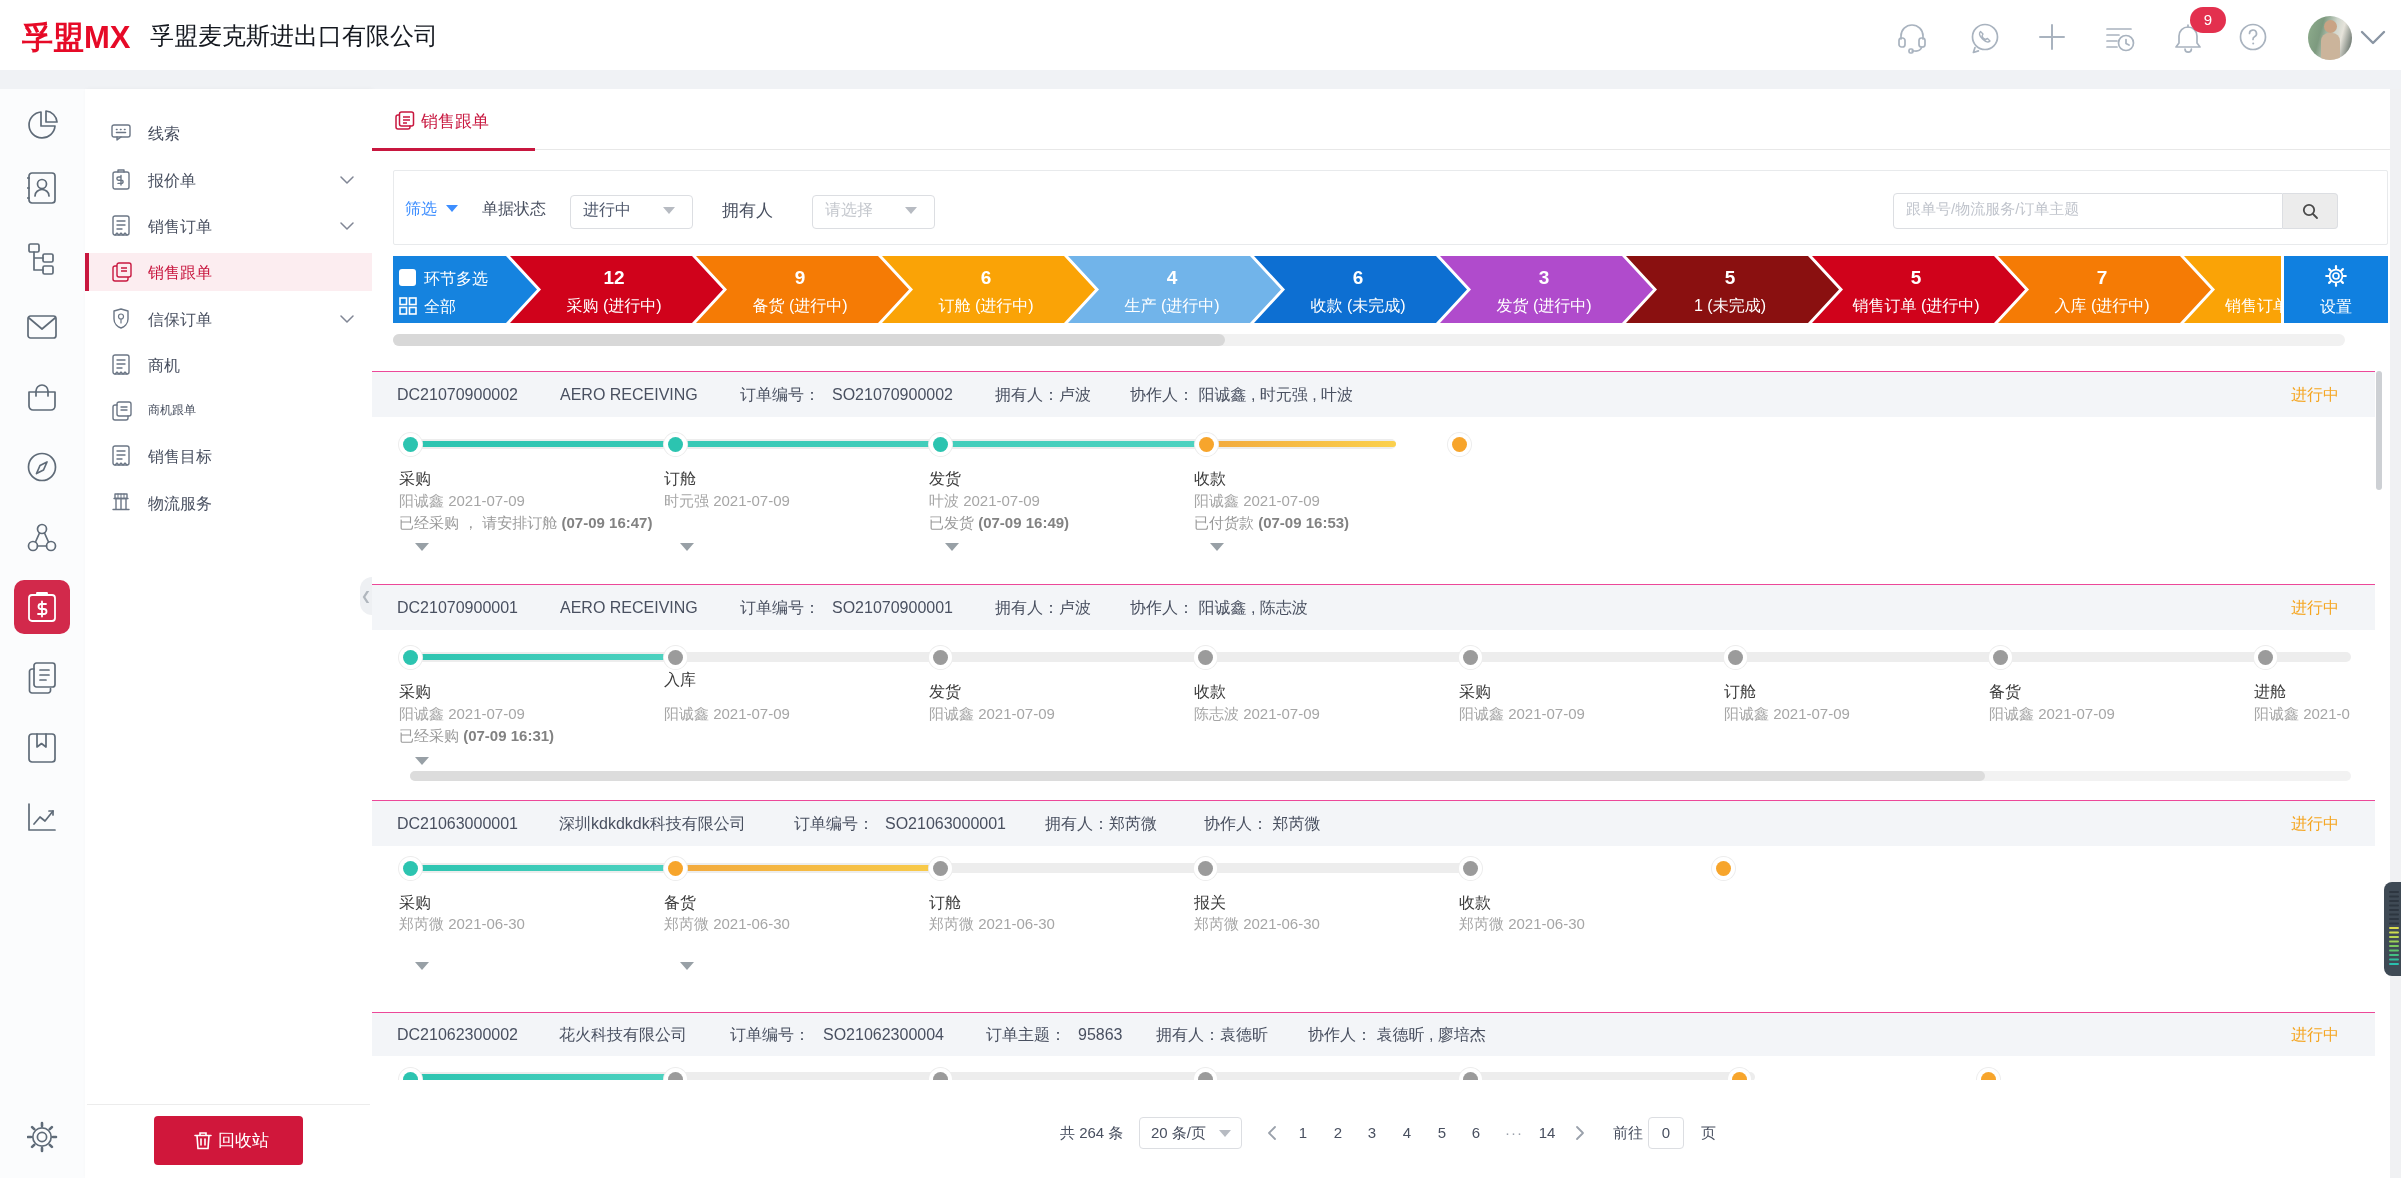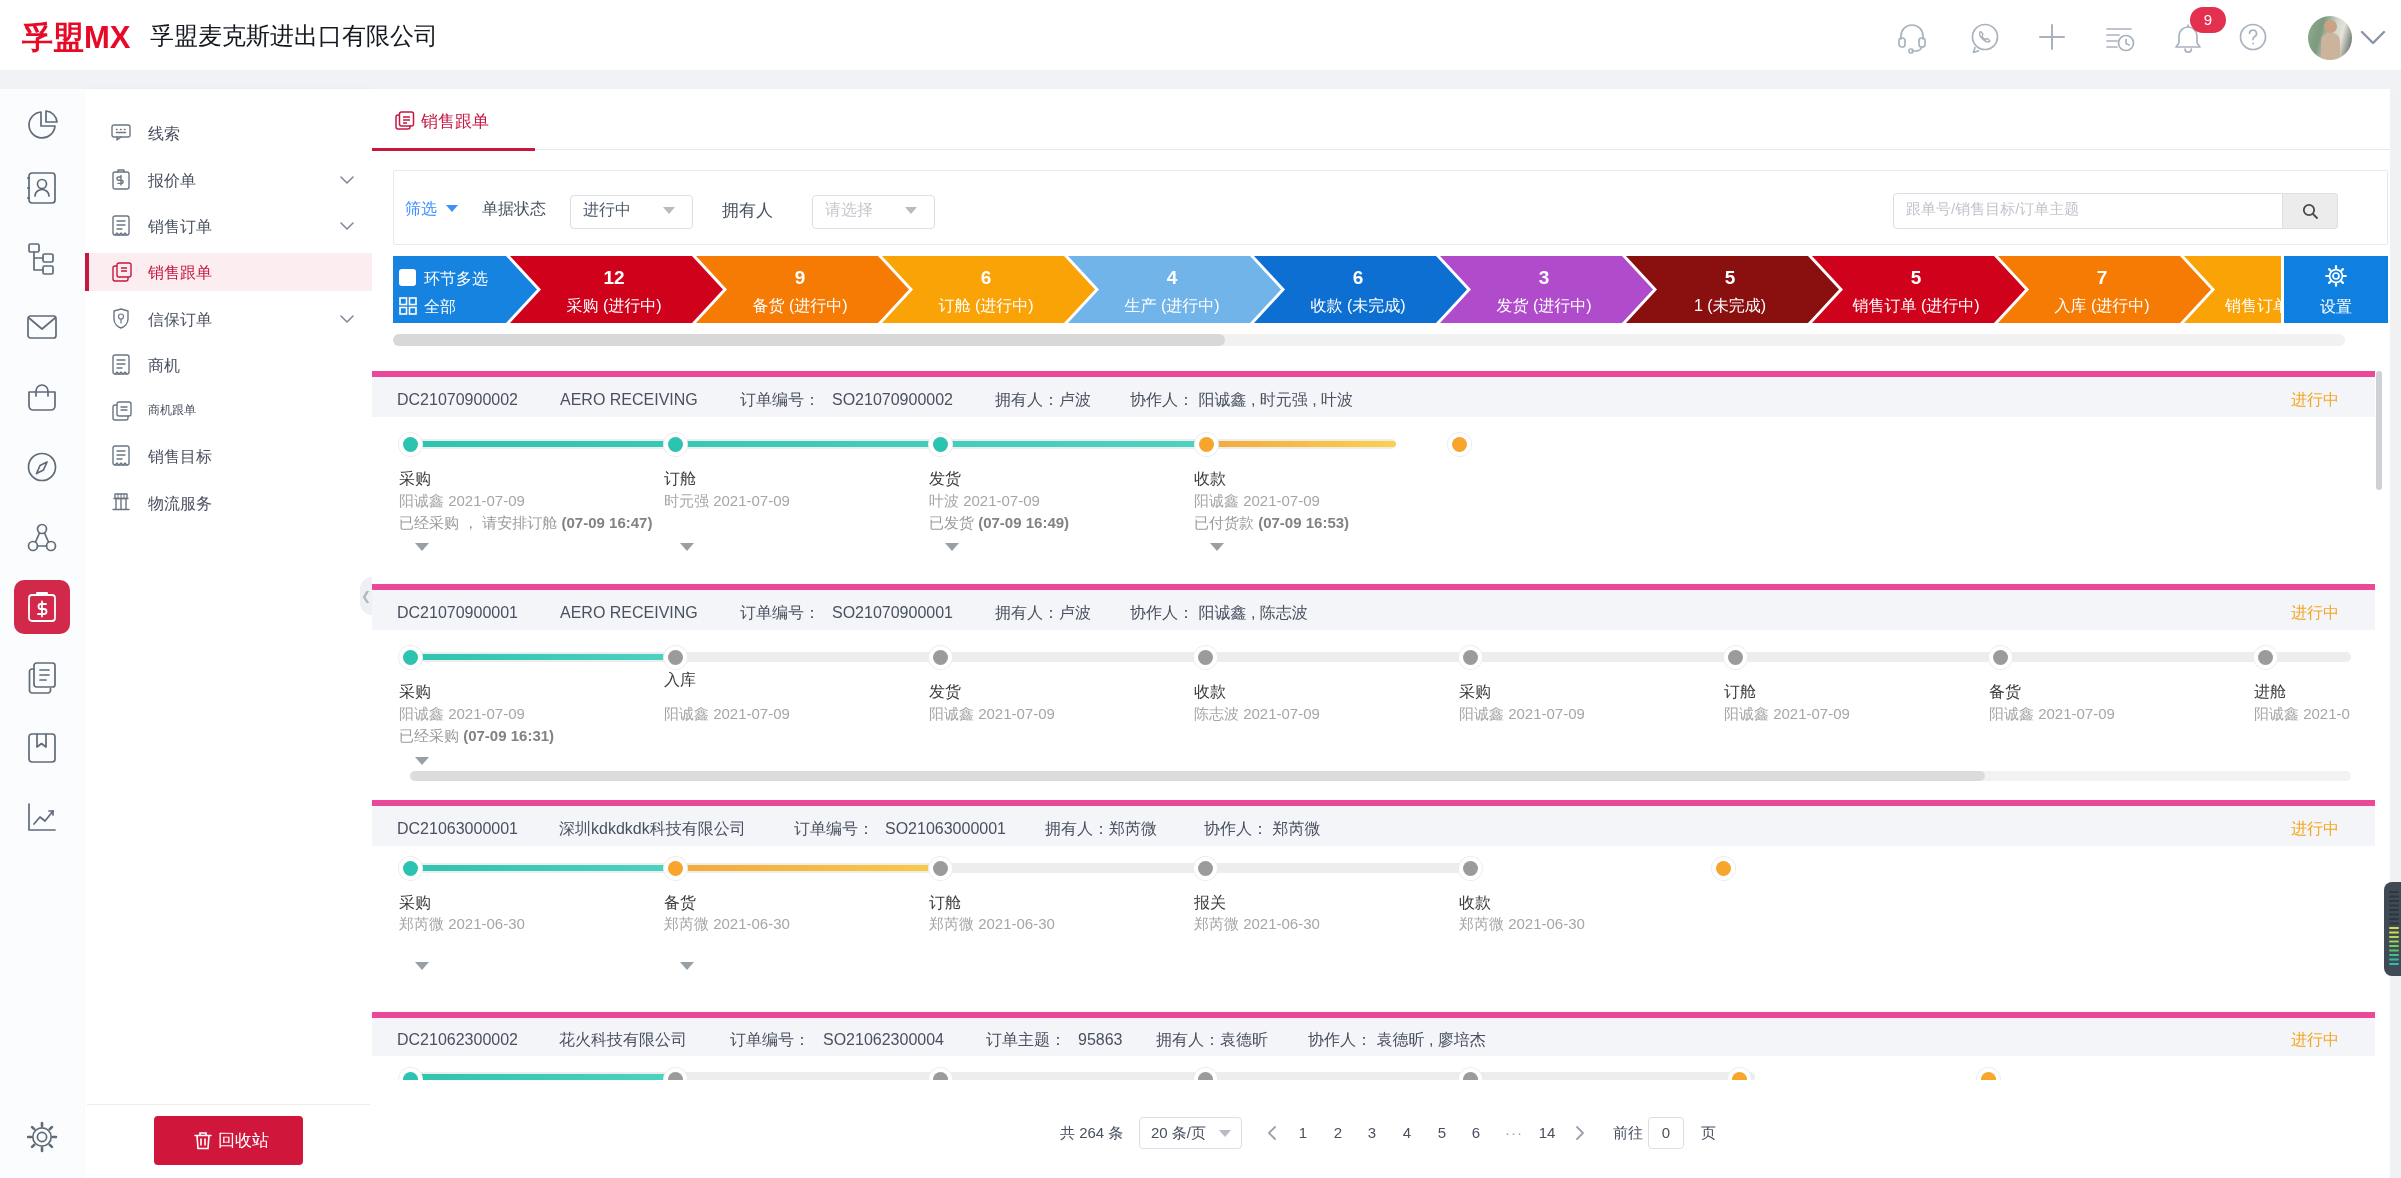--- a/index.html
+++ b/index.html
@@ -7,21 +7,21 @@
 .abs{position:absolute}
 .ic{stroke:#a9b3bf;fill:none;stroke-width:1.7;stroke-linecap:round;stroke-linejoin:round}
 .ric{stroke:#5f6b78;fill:none;stroke-width:1.7;stroke-linecap:round;stroke-linejoin:round}
 .mic{stroke:#6b7685;fill:none;stroke-width:1.4;stroke-linecap:round;stroke-linejoin:round}
 .blue{color:#3d7fdd}
 .dot{position:absolute;width:15px;height:15px;border-radius:50%;box-shadow:0 0 0 4px #fff,0 0 0 5px #ededed}
 .lbl{position:absolute;font-size:16px;color:#3c3c3c;white-space:nowrap}
 .dt{position:absolute;font-size:15px;color:#a6a6a6;white-space:nowrap}
 .memo{position:absolute;font-size:15px;color:#9a9a9a;white-space:nowrap}
 .tri{position:absolute;width:0;height:0;border-left:7px solid transparent;border-right:7px solid transparent;border-top:8px solid #98a0a6}
-.band{position:absolute;left:372px;width:2003px;height:46px;background:#f3f5f8;border-top:6px solid #ec4899}
+.band{position:absolute;left:372px;width:2003px;height:46px;background:#f3f5f8;border-top:1px solid #ec4899}
 .band .in{position:absolute;top:0;height:46px;line-height:46px;font-size:16px;color:#495060;white-space:nowrap}
 .st{position:absolute;right:36px;top:0;height:46px;line-height:46px;font-size:16px;color:#f5a623}
 .sel{position:absolute;background:#fff;border:1px solid #dcdee2;border-radius:4px}
 .caret{position:absolute;width:0;height:0;border-left:6px solid transparent;border-right:6px solid transparent;border-top:7px solid #b7bbc2}
 </style>
 </head>
 <body>
 
 <div class="abs" style="left:0;top:0;width:2401px;height:70px;background:#fff"></div>
 <div class="abs" style="left:22px;top:17px;font-size:31px;font-weight:700;color:#e60a27;letter-spacing:0px">孚盟MX</div>
@@ -276,21 +276,21 @@
 <div class="caret" style="left:446px;top:205px;border-top-color:#3d8eff"></div>
 <div class="abs" style="left:482px;top:199px;font-size:16px;color:#495060">单据状态</div>
 <div class="sel" style="left:570px;top:195px;width:123px;height:34px"></div>
 <div class="abs" style="left:583px;top:200px;font-size:16px;color:#515a6e">进行中</div>
 <div class="caret" style="left:663px;top:207px"></div>
 <div class="abs" style="left:722px;top:199px;font-size:17px;color:#495060">拥有人</div>
 <div class="sel" style="left:812px;top:195px;width:123px;height:34px"></div>
 <div class="abs" style="left:825px;top:200px;font-size:16px;color:#c5c8ce">请选择</div>
 <div class="caret" style="left:905px;top:207px"></div>
 <div class="sel" style="left:1893px;top:193px;width:390px;height:36px;border-radius:4px 0 0 4px"></div>
-<div class="abs" style="left:1906px;top:200px;font-size:15px;color:#c0c4cc">跟单号/销售目标/订单主题</div>
+<div class="abs" style="left:1906px;top:200px;font-size:15px;color:#c0c4cc">跟单号/物流服务/订单主题</div>
 <div class="abs" style="left:2283px;top:193px;width:55px;height:36px;background:#ececec;border:1px solid #dcdee2;border-left:none;border-radius:0 4px 4px 0"></div>
 <svg class="abs" style="left:2302px;top:203px" width="17" height="17" viewBox="0 0 17 17">
     <circle cx="7" cy="7" r="5.2" fill="none" stroke="#4a4a4a" stroke-width="1.8"></circle>
     <path d="M11 11 l4 4" stroke="#4a4a4a" stroke-width="1.8" stroke-linecap="round"></path>
   </svg>
 
 <div class="abs" style="left:393px;top:256px;width:1995px;height:67px" id="arrows">
 <svg width="1995" height="67" viewBox="0 0 1995 67">
 
   <polygon points="0,0 113,0 144,33.5 113,67 0,67" fill="#1583df"></polygon>

